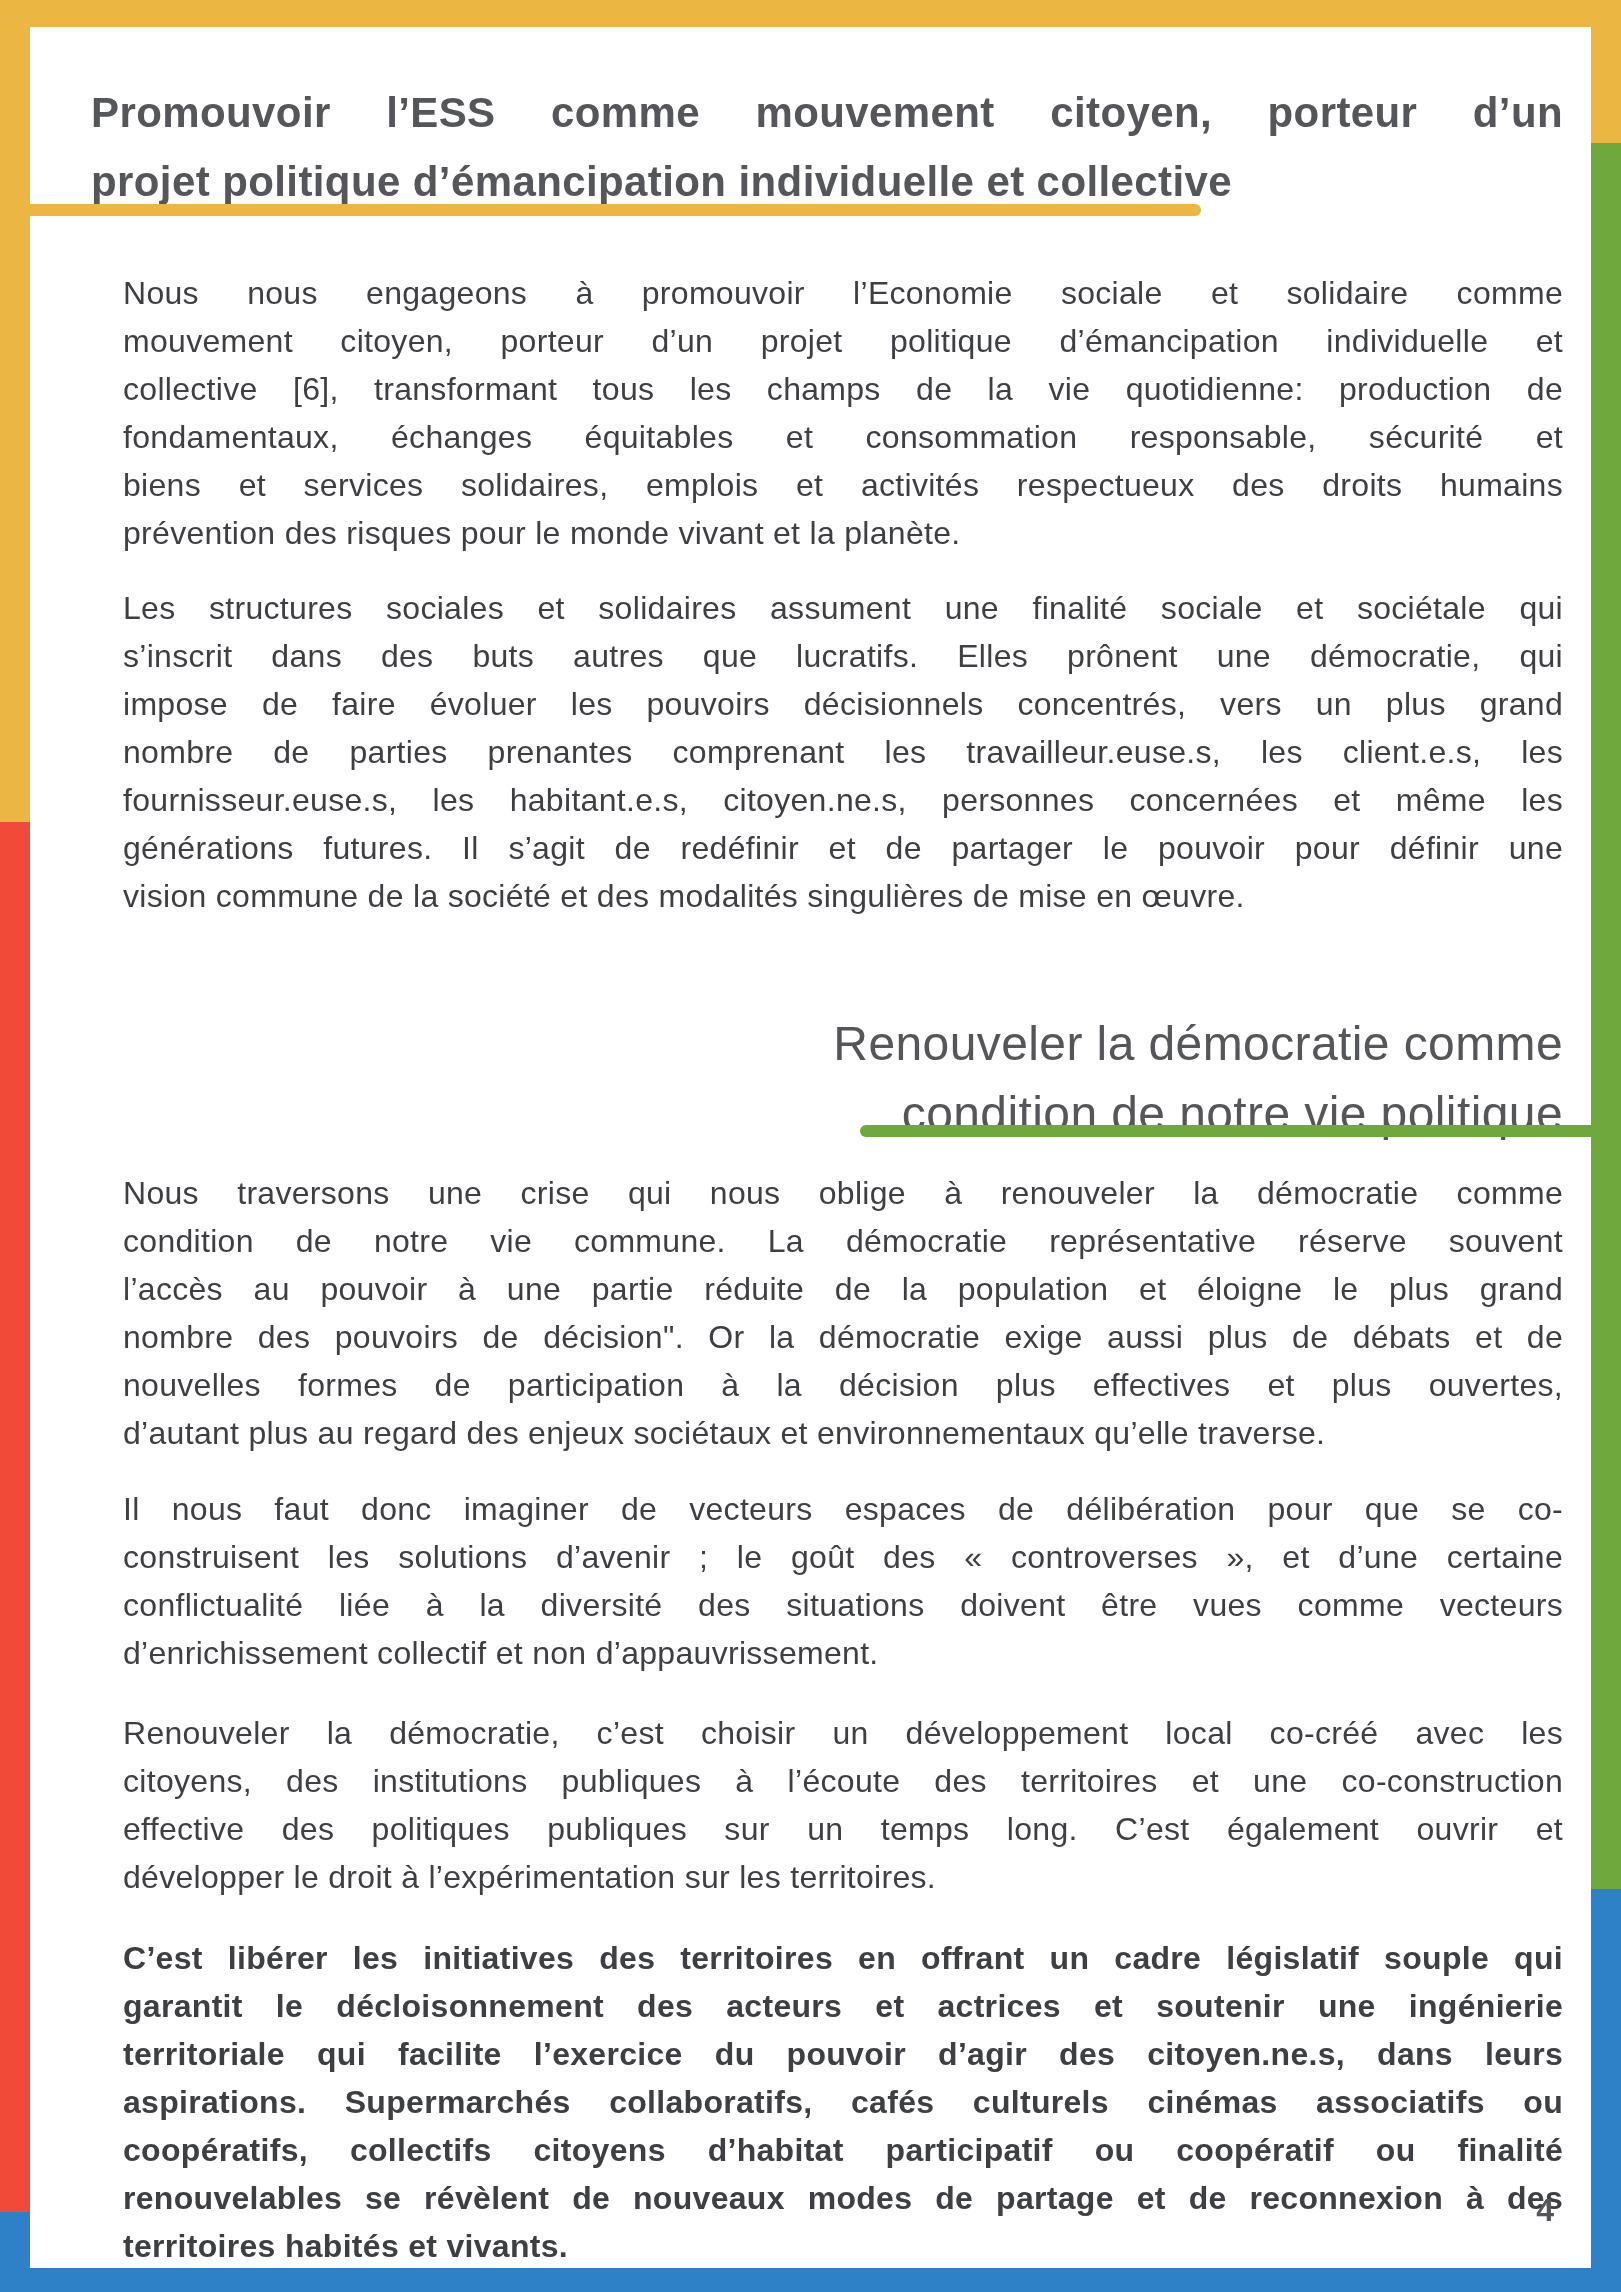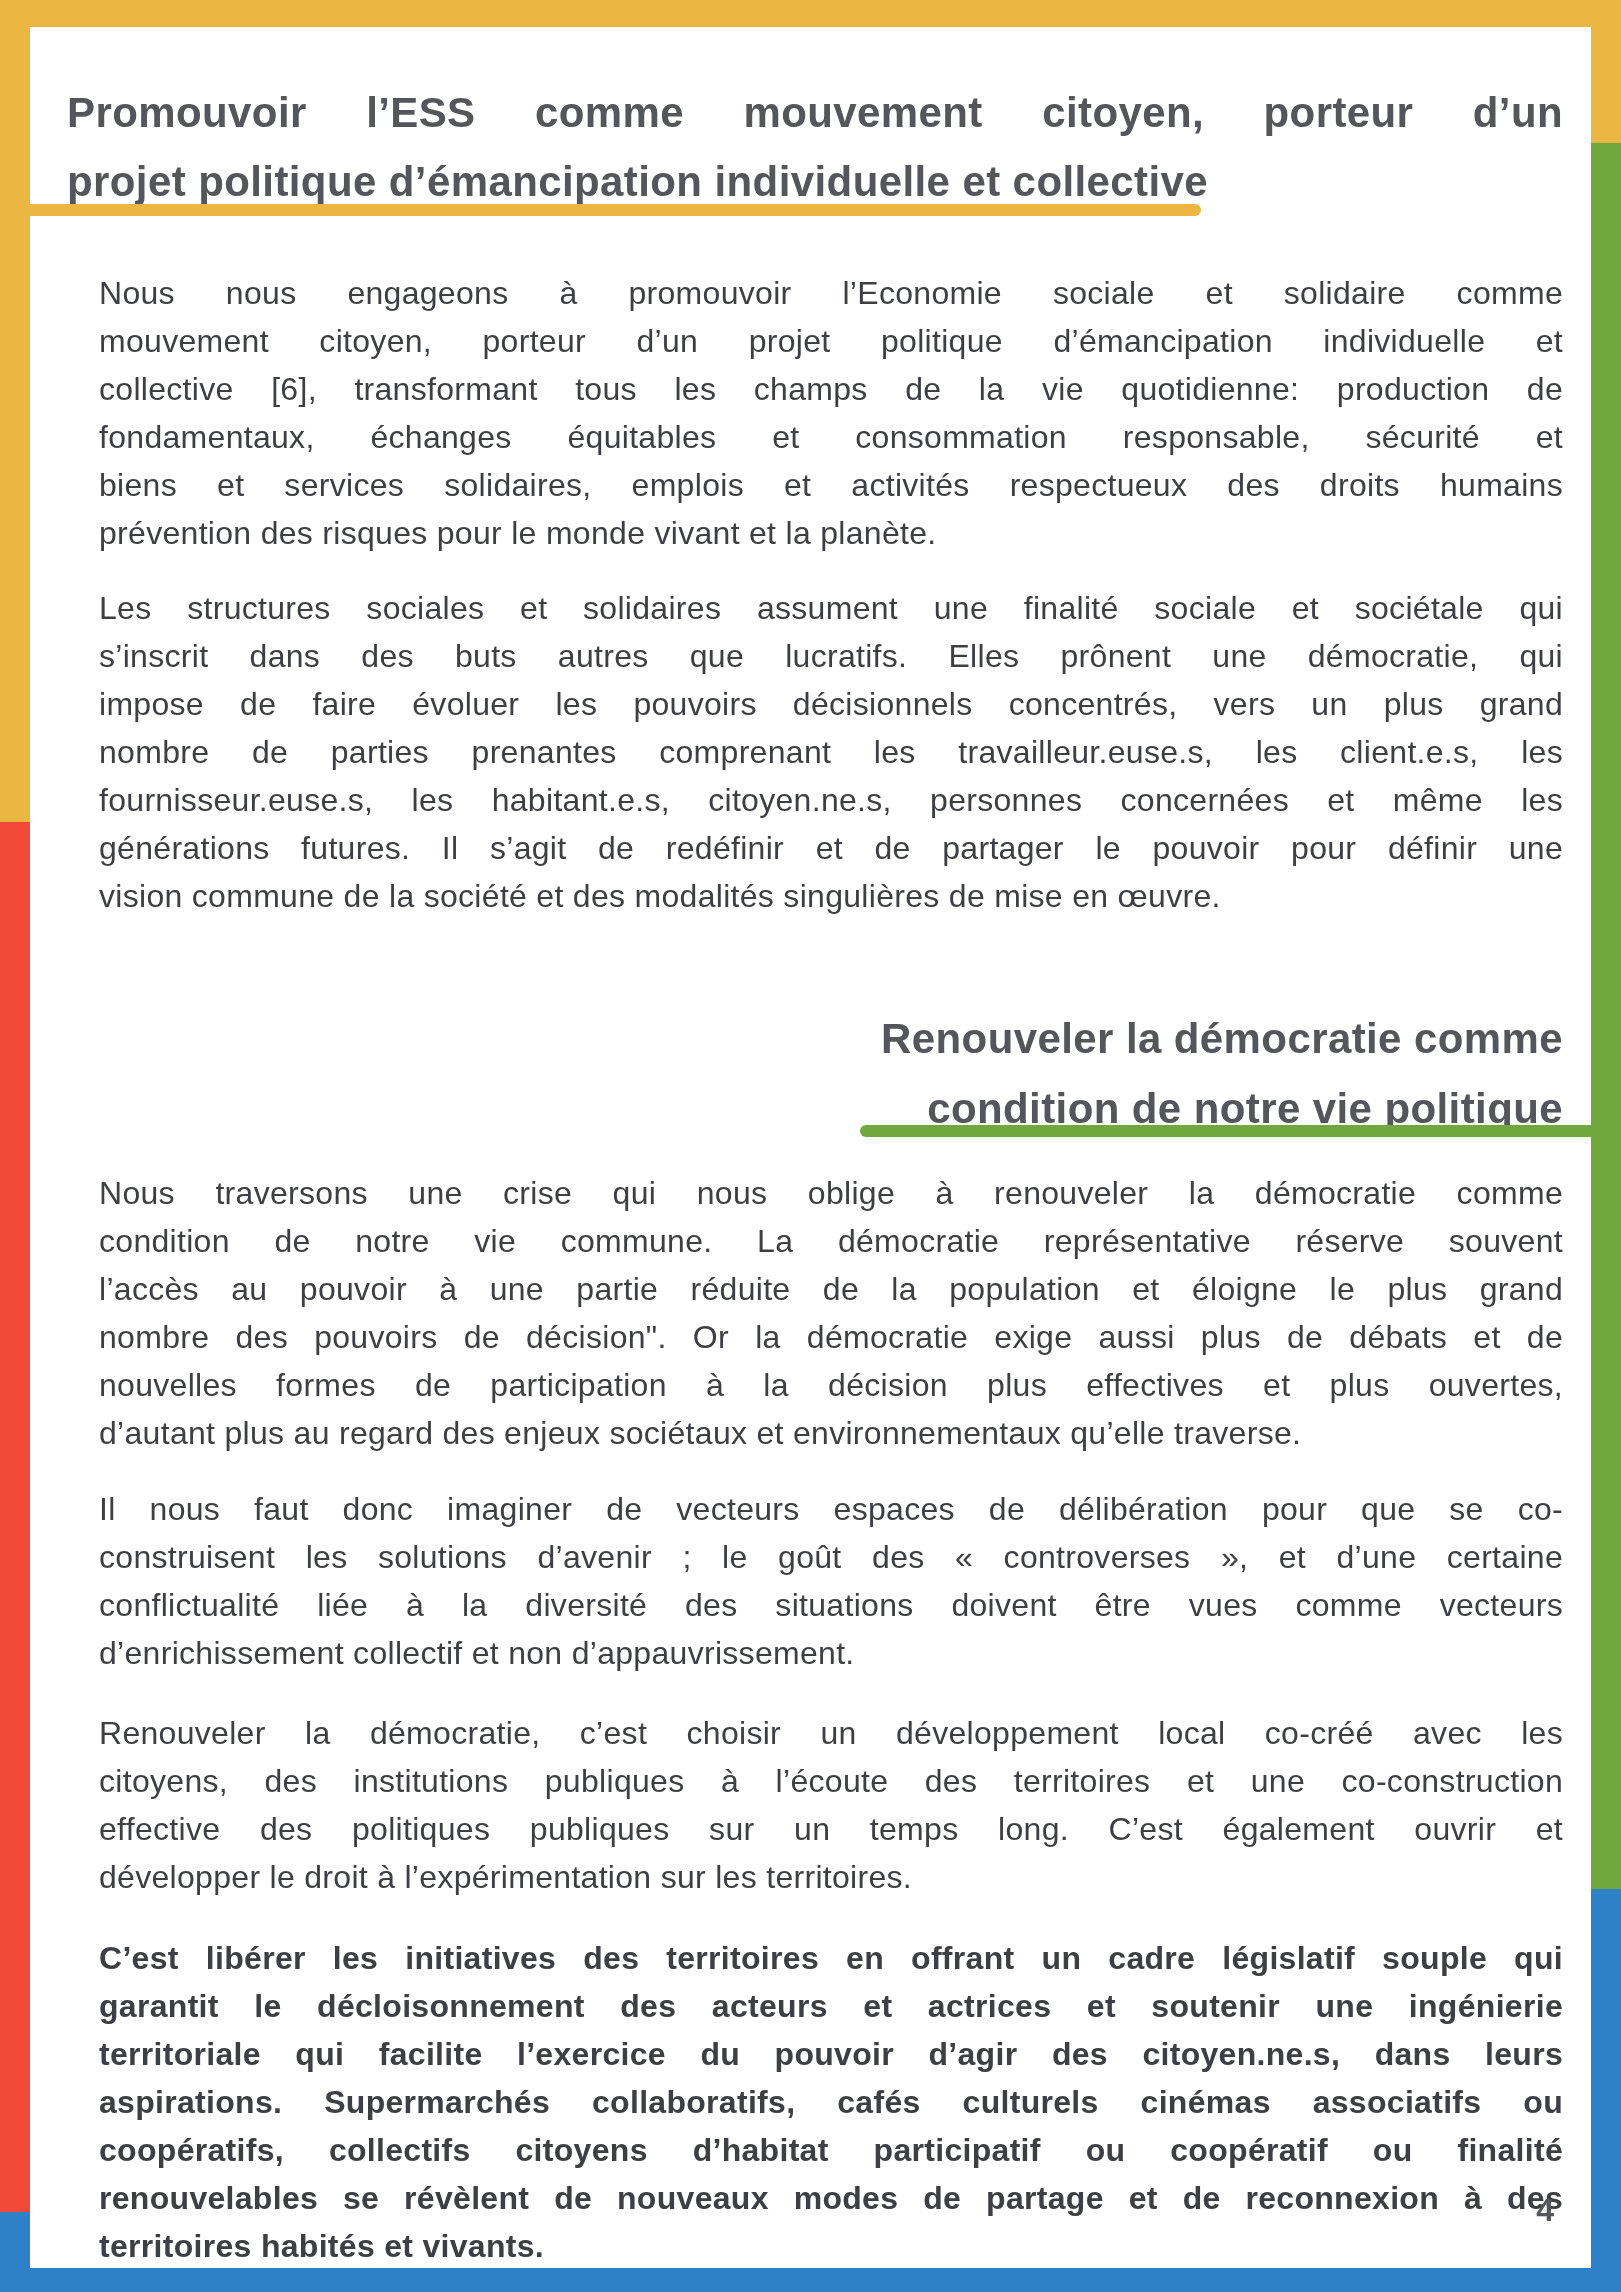--- a/index.html
+++ b/index.html
@@ -64,22 +64,22 @@
     width: 1171px; height: 11.6px;
     background: #ECB643;
     border-radius: 0 6.3px 6.3px 0;
   }
 
   
   .h2-block {
     position: absolute;
     right: 58px; top: 969px;
     width: 1164px;
-    font-size: 42px;
-    font-weight: 700;
+    font-size: 48px;
+    font-weight: 400;
     line-height: 70px;
     letter-spacing: 0.4px;
     color: #55565A;
   }
   .h2-block .line,
   .h2-block .line.last {
     text-align: right;
     text-align-last: right;
     white-space: nowrap;
   }
@@ -99,20 +99,21 @@
     font-size: 32px;
     line-height: 48px;
     letter-spacing: 0.3px;
     color: #3E3F43;
     overflow: visible;
   }
   .line {
     text-align: justify;
     text-align-last: justify;
     white-space: nowrap;
+    margin-left: 24px;
   }
   .line.last {
     text-align-last: left;
   }
   .p1 { top: 269px; }
   .p2 { top: 584px; }
   .p3 { top: 1169px; }
   .p4 { top: 1485px; }
   .p5 { top: 1709px; }
   .p6 { top: 1934px; font-weight: bold; }

